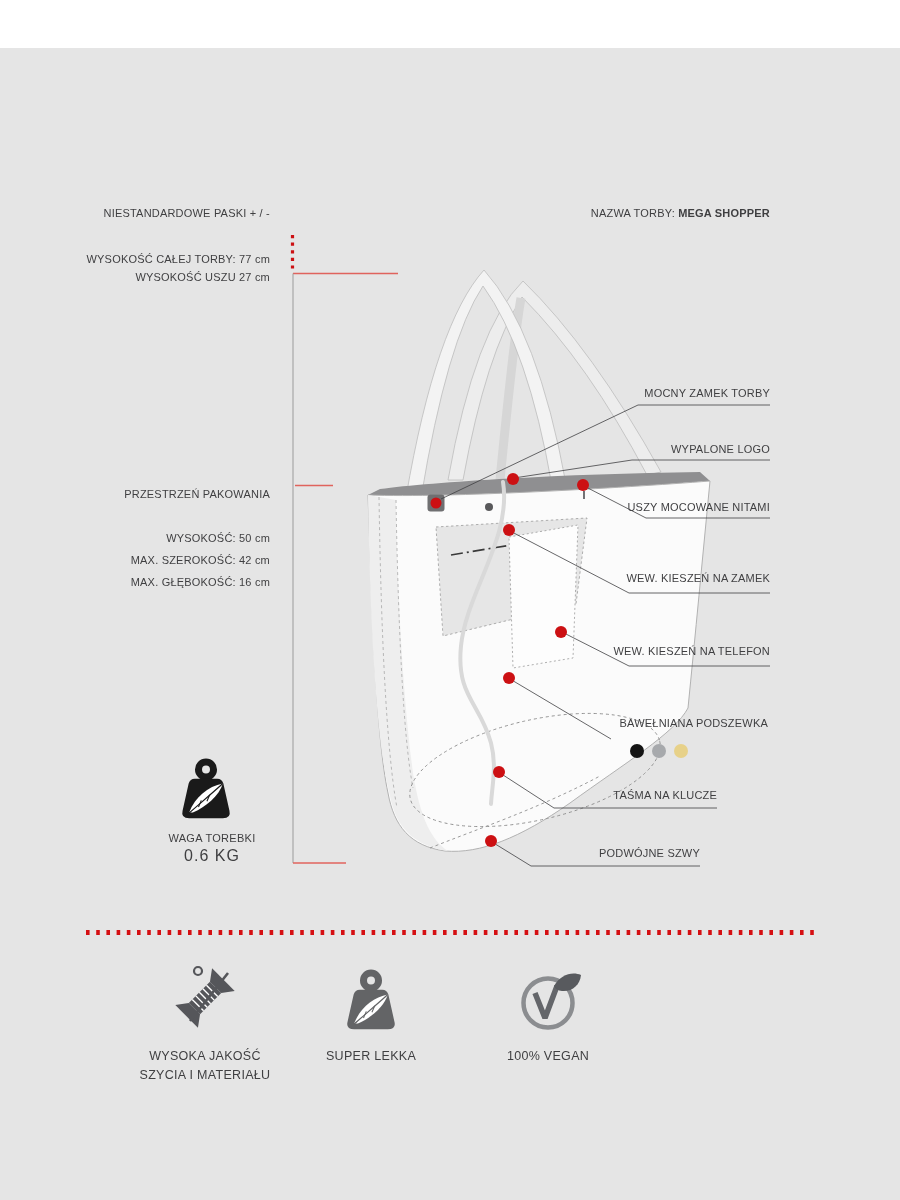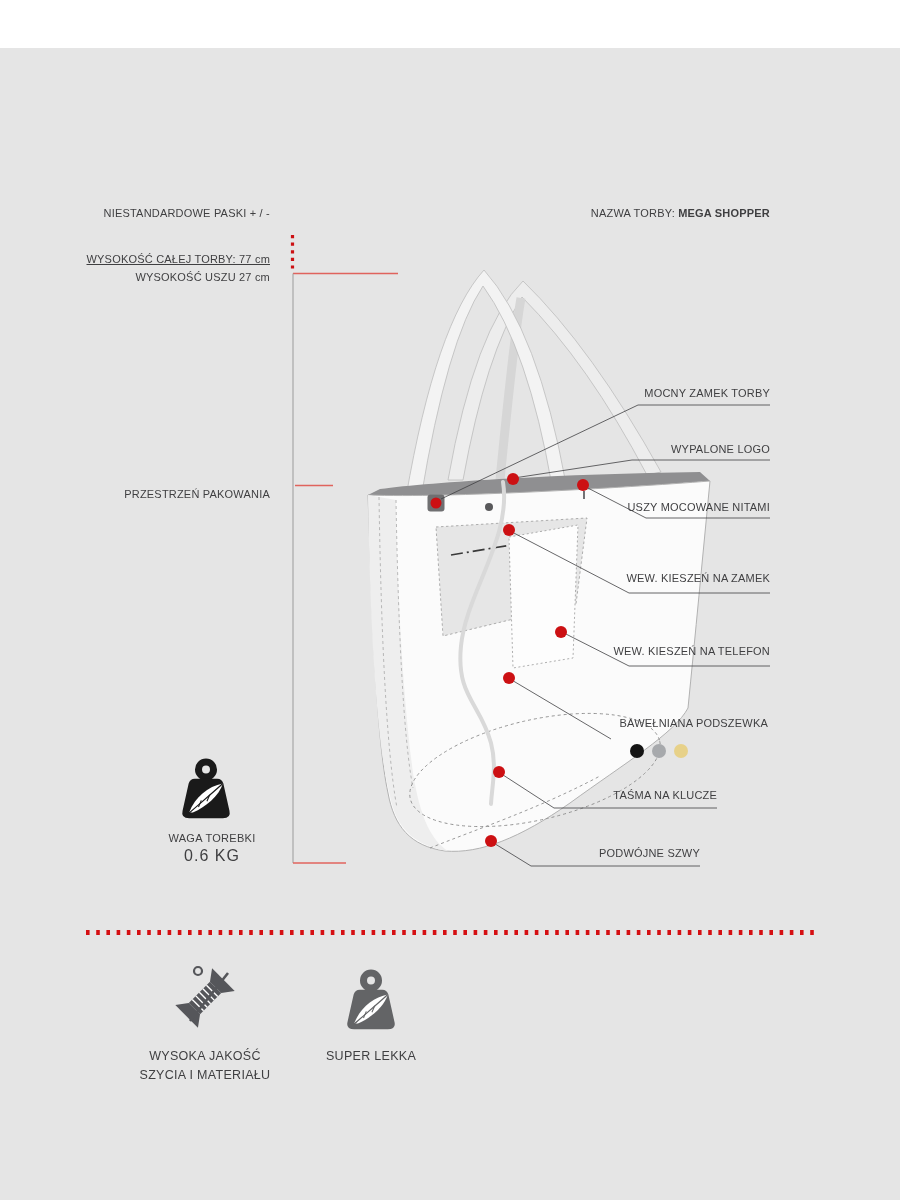--- a/index.html
+++ b/index.html
@@ -98,28 +98,33 @@
       <circle cx="509" cy="630" r="6"></circle>
       <circle cx="499" cy="724" r="6"></circle>
       <circle cx="491" cy="793" r="6"></circle>
     </g>
 
     <line x1="86" y1="884.5" x2="818" y2="884.5" stroke="#d50f12" stroke-width="5" stroke-dasharray="3.6 6.6"></line>
   </svg>
 
   <div class="lbl r" style="right:630px;top:159px;">NIESTANDARDOWE PASKI + / -</div>
 
-  <div class="lbl r" style="right:630px;top:205px;text-decoration:underline;">WYSOKOŚĆ CAŁEJ TORBY: 77 cm</div>
+  <div class="lbl r" style="right:630px;top:205px;">WYSOKOŚĆ CAŁEJ TORBY: 77 cm</div>
   <div class="lbl r" style="right:630px;top:223px;">WYSOKOŚĆ USZU  27 cm</div>
 
   <div class="lbl r" style="right:130px;top:159px;">
     <span>NAZWA TORBY: </span><b>MEGA SHOPPER</b>
   </div>
 
   <div class="lbl r" style="right:630px;top:440px;">PRZESTRZEŃ PAKOWANIA</div>
+  <div class="lbl r dims-block" style="right:630px;top:479px;">
+    <div>WYSOKOŚĆ: 50 cm</div>
+    <div>MAX. SZEROKOŚĆ: 42 cm</div>
+    <div>MAX. GŁĘBOKOŚĆ: 16 cm</div>
+  </div>
 
   <svg style="position:absolute;left:176px;top:710px;" width="60" height="66" viewBox="0 0 64 70" color="#1a1a1a">
     <circle cx="32" cy="12" r="8" fill="none" stroke="currentColor" stroke-width="7.5"></circle>
     <path d="M20,22 L44,22 Q49,22 50.5,27 L57,56 Q59,64 50,64 L14,64 Q5,64 7,56 L13.5,27 Q15,22 20,22 Z" fill="currentColor"></path>
     <path d="M14,58 C20,42 34,30 50,27 C46,40 32,52 18,58 Z" fill="#ffffff"></path>
     <path d="M14,58.5 C26,48 40,36 50,27" fill="none" stroke="currentColor" stroke-width="1.3"></path>
     <path d="M24,52 L27,45 M33,46 L36,39" stroke="currentColor" stroke-width="1.1"></path>
   </svg>
   <div class="weight-text">
     <div class="wlabel">WAGA TOREBKI</div>
@@ -175,16 +180,30 @@
           <circle cx="-7" cy="-27" r="4" fill="none" stroke="currentColor" stroke-width="2.2"></circle>
         </g>
       </svg>
     </div>
     <div class="flabel">
       <div>WYSOKA JAKOŚĆ</div>
       <div>SZYCIA I MATERIAŁU</div>
     </div>
   </div>
 
+  <div class="feature" style="left:453px;top:915px;">
+    <div class="ficon">
+      <svg width="68" height="68" viewBox="0 0 68 68">
+        <g transform="translate(34,36)">
+          <circle r="24.5" fill="none" stroke="#8b8d90" stroke-width="4.5"></circle>
+          <path d="M-13,-10 L-3,15 M9,-17 L-3,15" fill="none" stroke="#64666a" stroke-width="5.5"></path>
+          <path d="M6,-17 C12,-28 24,-32 33,-28 C32,-18 24,-11 14,-12 C10,-12.5 7,-14 6,-17 Z" fill="#585a5e"></path>
+        </g>
+      </svg>
+    </div>
+    <div class="flabel">
+      <div>100% VEGAN</div>
+    </div>
+  </div>
 
 
 
 </div>
 
 </body></html>

